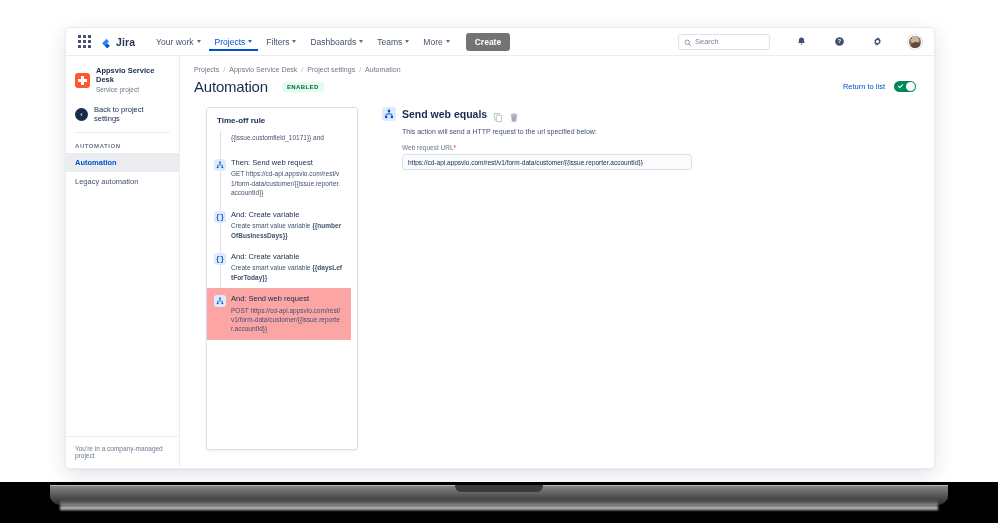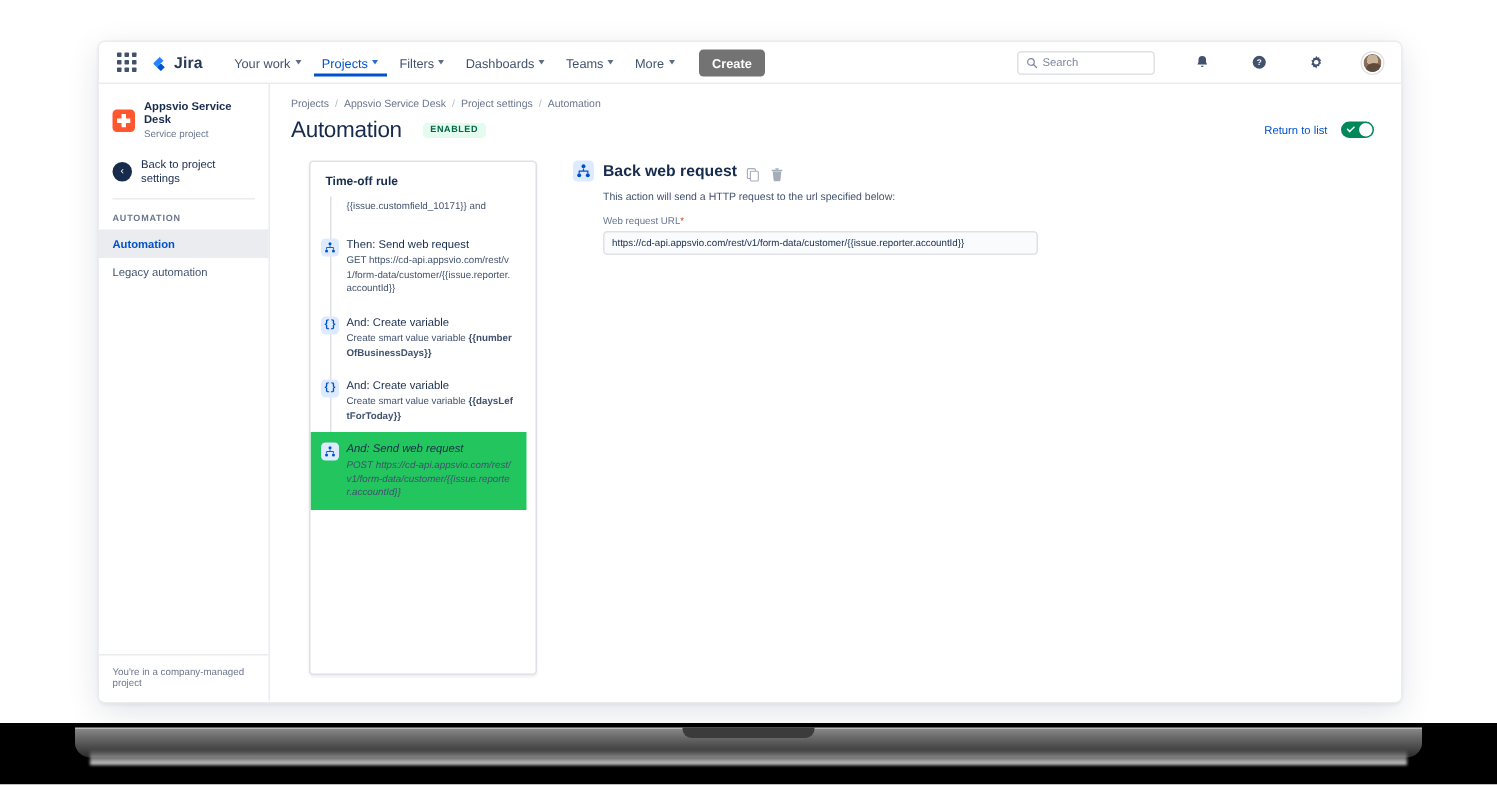--- a/index.html
+++ b/index.html
@@ -157,21 +157,21 @@
     border:1px solid #dfe1e6; border-radius:3px;
     box-shadow: 0 1px 2px rgba(9,30,66,.08);
     padding: 8px 0 0 0; height: 343px; overflow:hidden; position:relative;
   }
   .rule-card-title { font-size:8px; font-weight:700; color:#172b4d; padding: 0 10px 6px 10px; }
   .tree { position:relative; padding: 0 6px 0 0; }
   .tree::before {
     content:""; position:absolute; left:13px; top:0; bottom:0; width:1px; background:#dfe1e6;
   }
   .tree-item { position:relative; padding: 6px 8px 6px 24px; }
-  .tree-item.selected { background:#22c55e;font-style:italic; }
+  .tree-item.selected { background:#fca5a5; }
   .tree-icon {
     position:absolute; left:7px; top:7px; width:12px; height:12px; border-radius:3px;
     display:flex; align-items:center; justify-content:center; font-size:6px; font-weight:700;
   }
   .tree-icon.cond { background:#fff0b3; color:#974f0c; }
   .tree-icon.action { background:#deebff; color:#0052cc; }
   .tree-icon.var { background:#deebff; color:#0052cc; font-family:"Liberation Mono",monospace; font-size:7px; }
   .tree-label { font-size:7.5px; color:#172b4d; line-height:1.25; }
   .tree-sub { font-size:6.5px; color:#42526e; line-height:1.45; margin-top:2px; word-break:break-all; }
   .tree-sub b { font-weight:700; }
@@ -409,21 +409,21 @@
 
             <div class="detail-head">
               <span class="detail-icon">
                 <svg width="10" height="10" viewBox="0 0 16 16" aria-hidden="true">
                   <circle cx="8" cy="3" r="2.1" fill="#0052cc"></circle>
                   <circle cx="3.4" cy="12.6" r="2.1" fill="#0052cc"></circle>
                   <circle cx="12.6" cy="12.6" r="2.1" fill="#0052cc"></circle>
                   <path d="M8 5.2v2.9M8 8.1H3.4v2.4M8 8.1h4.6v2.4" stroke="#0052cc" stroke-width="1.3" fill="none"></path>
                 </svg>
               </span>
-              <span class="detail-title">Back web request</span>
+              <span class="detail-title">Send web equals</span>
 
               <span class="mini-icon">
                 <svg width="10" height="11" viewBox="0 0 16 16" aria-hidden="true">
                   <rect x="2" y="1.5" width="8.5" height="10.5" rx="1.2" fill="none" stroke="#6b778c" stroke-width="1.2"></rect>
                   <rect x="5.2" y="4.2" width="8.5" height="10.5" rx="1.2" fill="#ffffff" stroke="#6b778c" stroke-width="1.2"></rect>
                 </svg>
               </span>
               <span class="mini-icon">
                 <svg width="10" height="11" viewBox="0 0 16 16" aria-hidden="true">
                   <path d="M3.4 4.4h9.2l-.9 9.3a1.2 1.2 0 0 1-1.2 1.1H5.5a1.2 1.2 0 0 1-1.2-1.1z" fill="#6b778c"></path>

